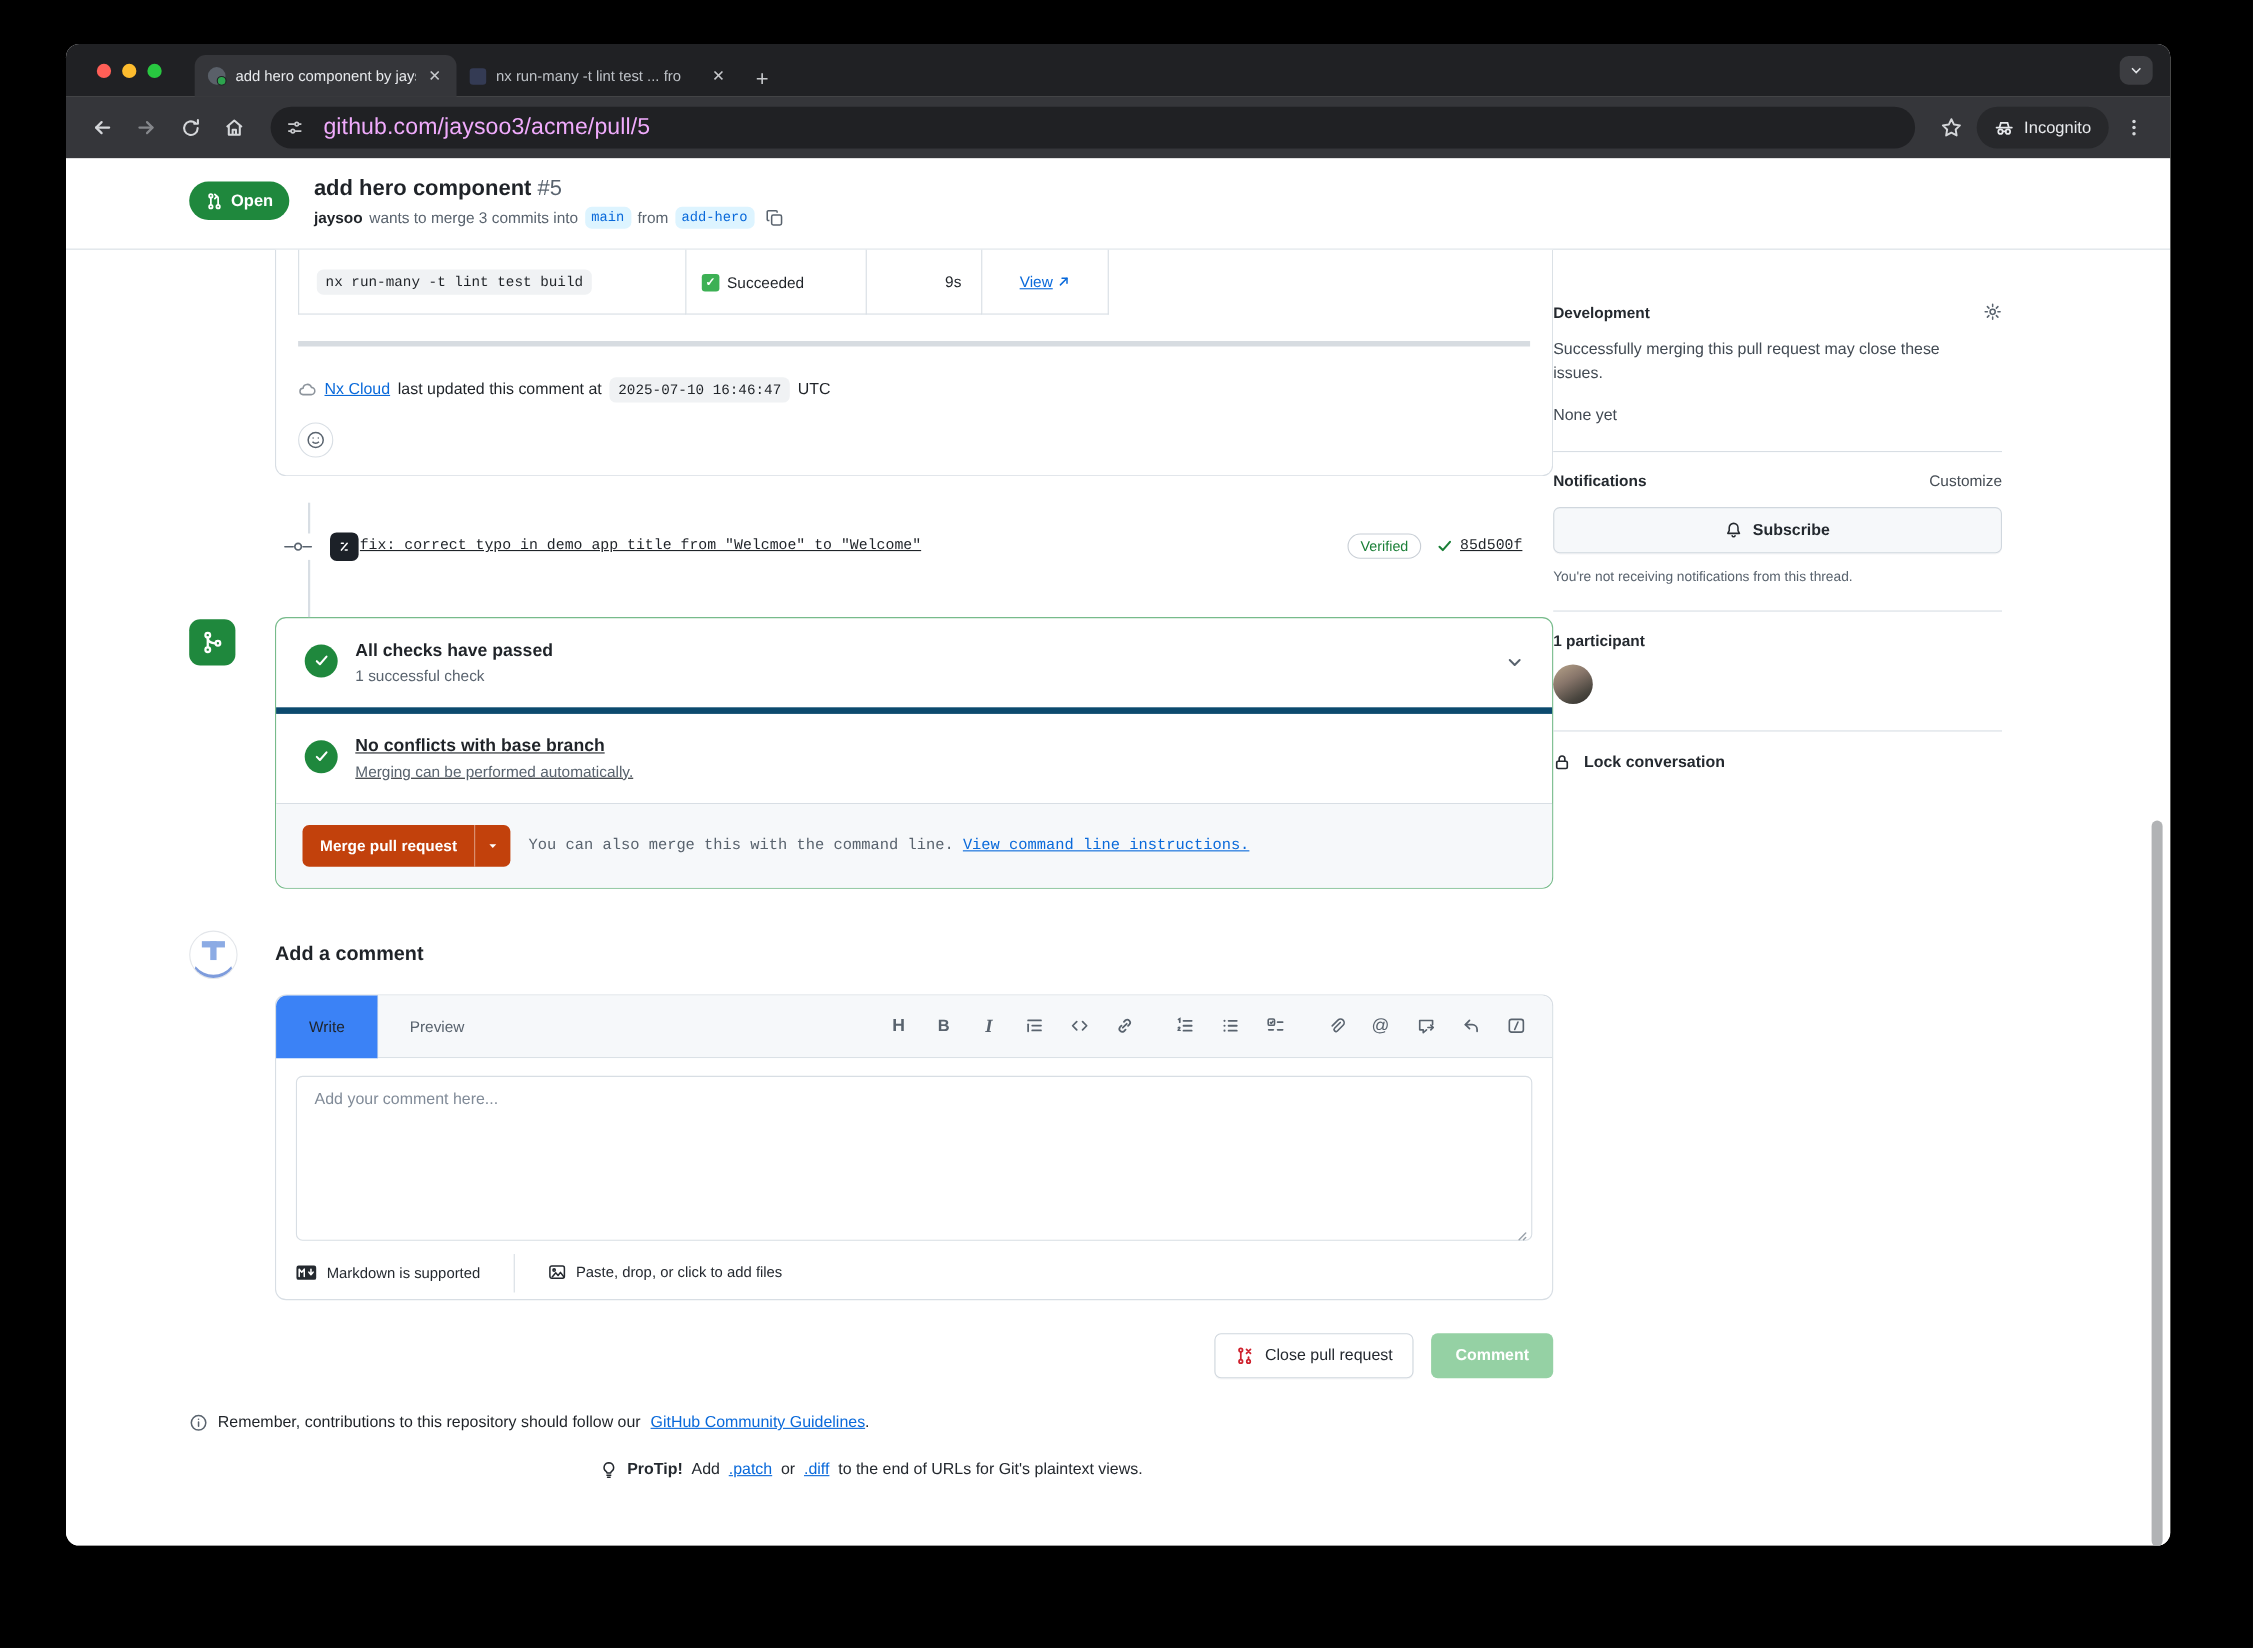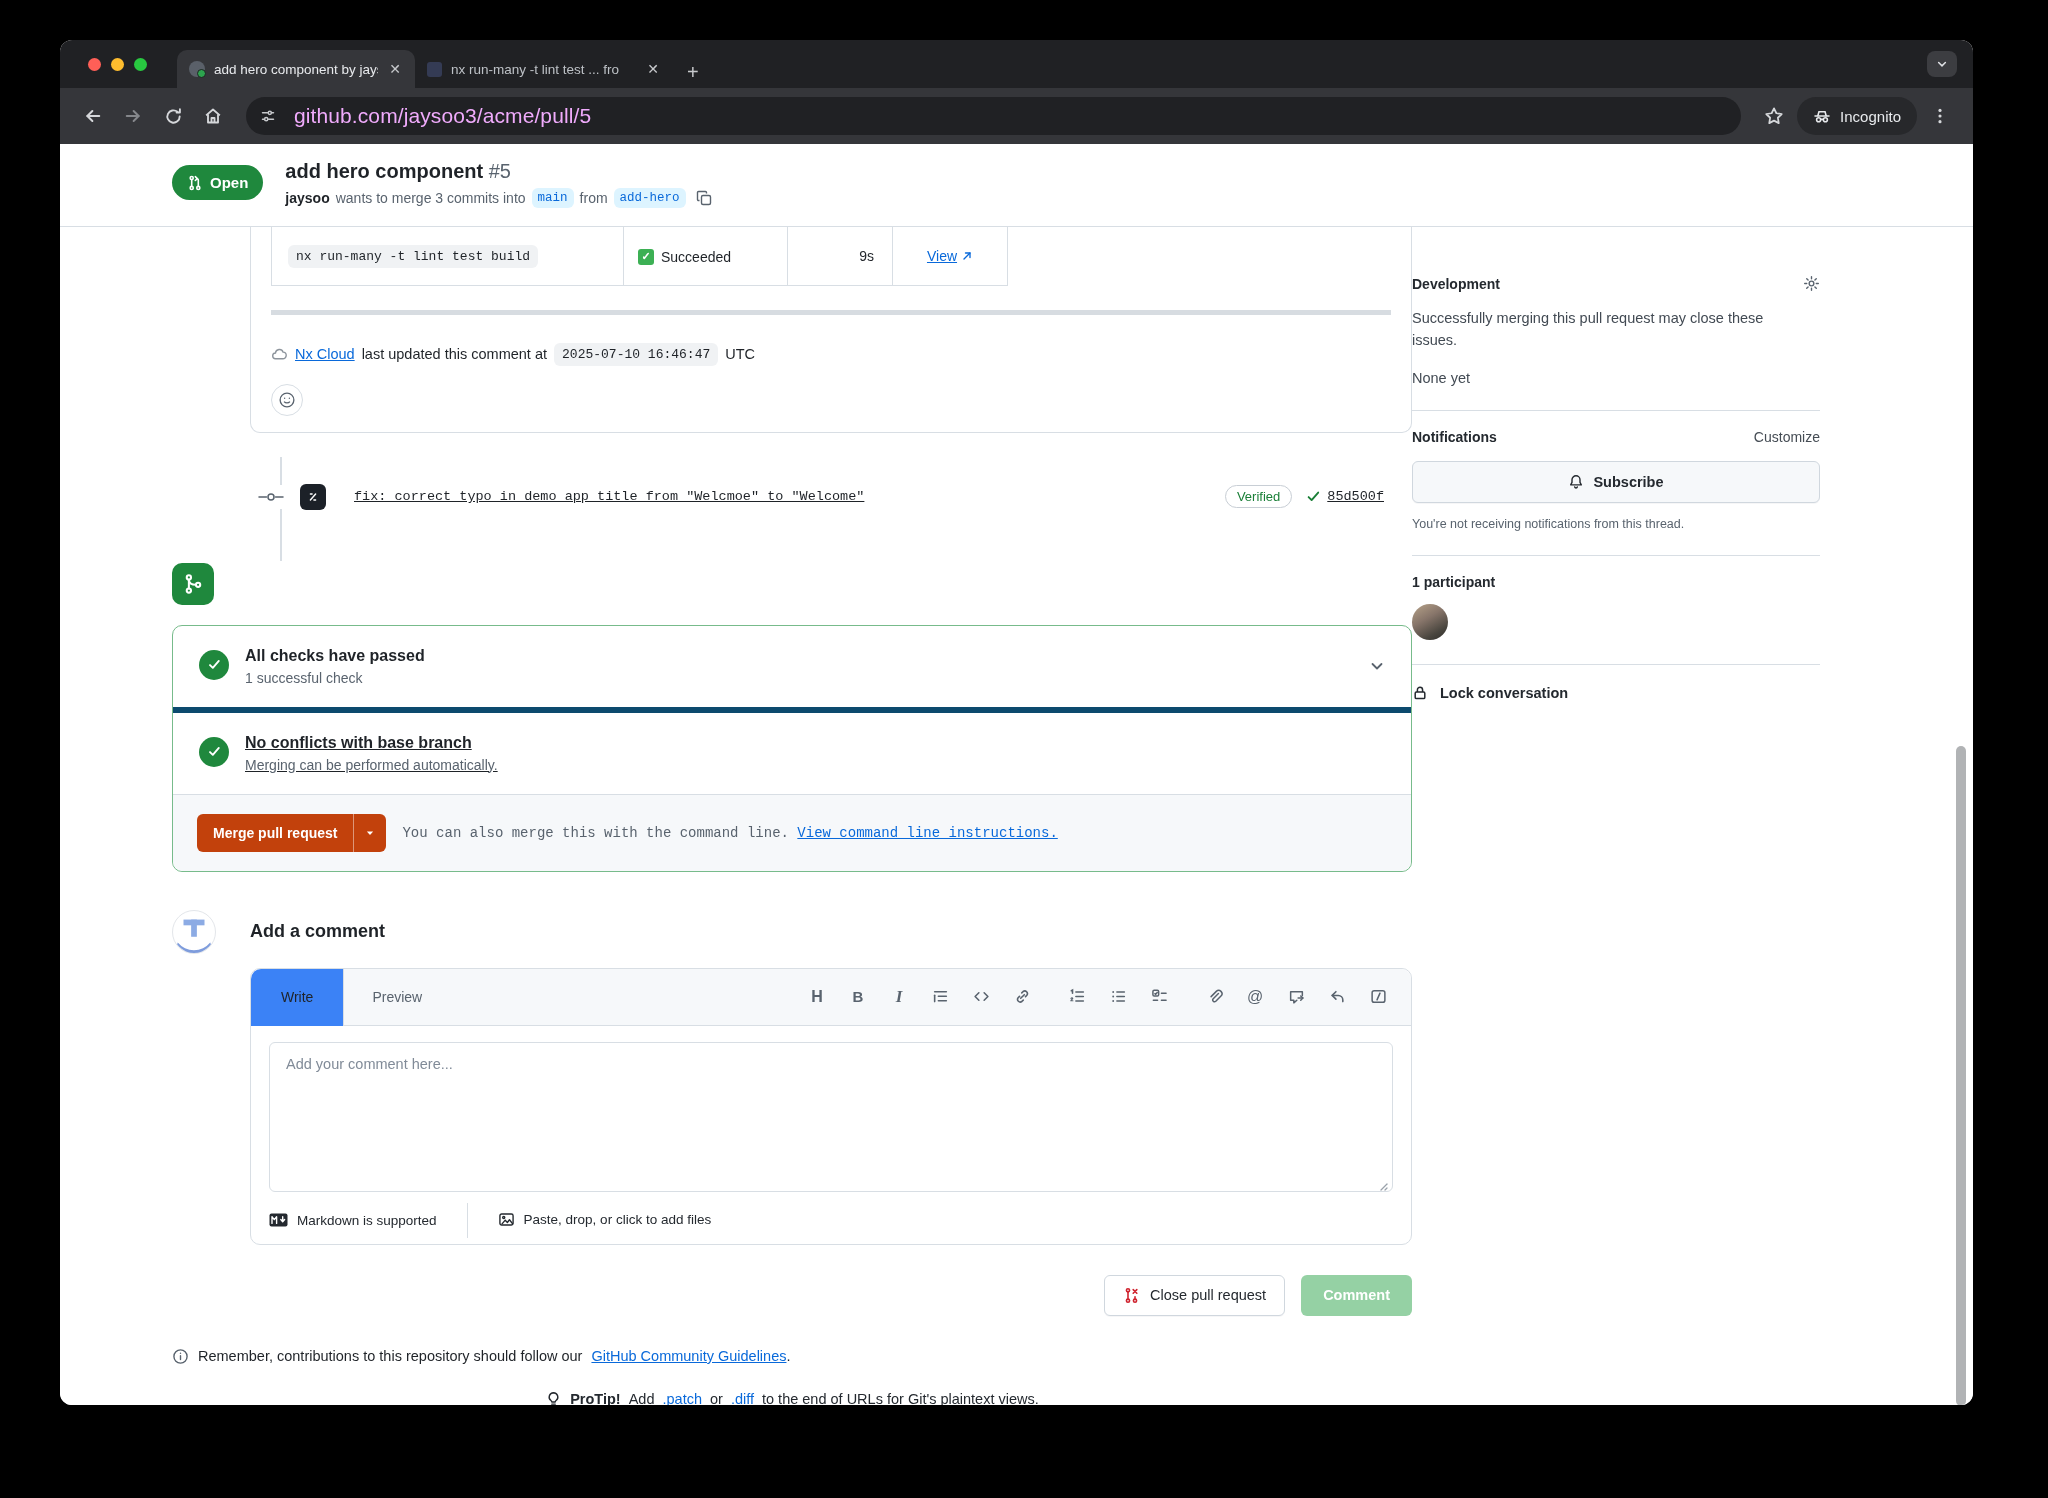--- a/index.html
+++ b/index.html
@@ -62,27 +62,27 @@
   a, .link { color:#0969da; text-decoration:underline; cursor:pointer; }
   .view-link { display:inline-flex; align-items:center; gap:4px; font-size:14px; }
   hr.thick { border:none; height:5px; background:#d7dce1; margin:24px 0 28px; }
   .nx-line { display:flex; align-items:center; gap:7px; font-size:14.5px; color:#1f2328; }
   .nx-line .cloud { color:#8d949c; }
   .emoji-btn { margin-top:18px; width:32px; height:32px; border:1px solid #d8dee4; border-radius:50%; background:#fff; display:flex; align-items:center; justify-content:center; color:#59636e; }
 
   .commit-row { position:relative; z-index:1; height:128px; display:flex; align-items:center; padding-left:86px; }
   .commit-ic { background:#fff; color:#59636e; padding:4px 0; }
   .commit-avatar { width:26px; height:26px; border-radius:6px; background:#1c2128; margin-left:16px; display:flex; align-items:center; justify-content:center; flex:none; }
-  .commit-msg { font-family:"Liberation Mono","DejaVu Sans Mono",monospace; font-size:13.5px; color:#1f2328; text-decoration:underline; margin-left:28px; flex:1; white-space:nowrap; overflow:hidden; }
+  .commit-msg { font-family:"Liberation Mono","DejaVu Sans Mono",monospace; font-size:13.5px; color:#1f2328; text-decoration:underline; margin-left:1px; flex:1; white-space:nowrap; overflow:hidden; }
   .verified-pill { border:1px solid #c8ced5; border-radius:999px; color:#1a7f37; font-size:13px; padding:3px 11px; margin-right:14px; }
   .sha { font-family:"Liberation Mono","DejaVu Sans Mono",monospace; font-size:13.5px; color:#1f2328; text-decoration:underline; margin-left:6px; margin-right:28px; }
   .vcheck { color:#1a7f37; }
 
   
-  .merge-area { display:flex; gap:20px;flex-direction:column; }
+  .merge-area { display:flex; gap:36px; }
   .merge-gutter-ic { width:42px; height:42px; border-radius:10px; background:#1f883d; color:#fff; display:flex; align-items:center; justify-content:center; flex:none; margin-top:2px; }
   .merge-box { flex:1; border:1px solid #77bb8b; border-radius:10px; background:#fff; }
   .mb-sec { display:flex; align-items:flex-start; padding:21px 26px; gap:16px; }
   .mb-sec + .mb-sec { border-top:6px solid #0c4a6e;text-decoration:underline; }
   .ok-circle { width:30px; height:30px; border-radius:50%; background:#1f883d; color:#fff; display:flex; align-items:center; justify-content:center; flex:none; margin-top:3px; }
   .mb-title { font-size:16px; font-weight:600; }
   .mb-sub { font-size:14px; color:#59636e; margin-top:5px; }
   .mb-chevron { margin-left:auto; color:#59636e; align-self:center; }
   .mb-footer { border-top:1px solid #d8dee4; background:#f6f8fa; border-radius:0 0 10px 10px; padding:19px 24px; display:flex; align-items:center; gap:16px; }
   .merge-btn { display:flex; align-items:stretch; background:#c2410c; border-radius:6px; color:#fff; font-size:14px; font-weight:600; overflow:hidden; }

